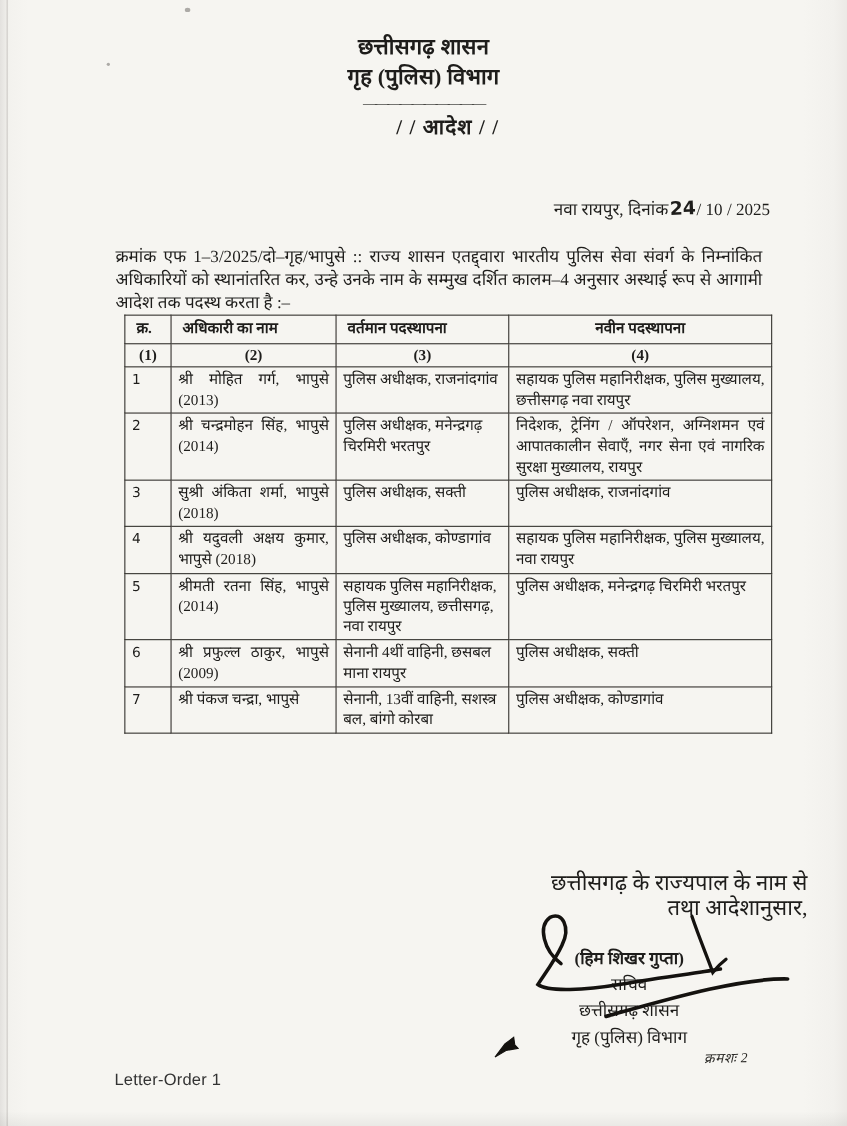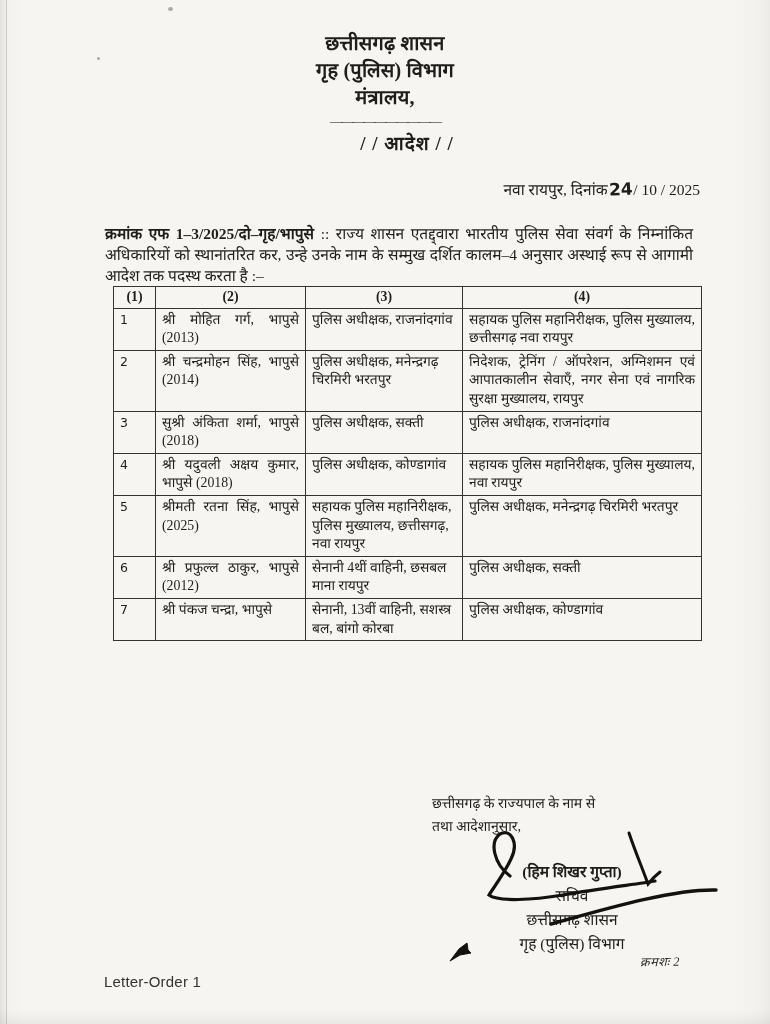--- a/index.html
+++ b/index.html
@@ -40,21 +40,21 @@
   .date-line .hand-day{
     font-family:"DejaVu Sans",sans-serif;font-weight:bold;font-size:17px;
     display:inline-block;transform:rotate(-2deg);margin:0 1px;
   }
 
   
   .intro{
     position:absolute;top:207px;left:105px;width:588px;
     font-size:15.5px;line-height:21px;text-align:justify;
   }
-  .intro .ref{font-weight:bold;}
+  .intro .ref{font-weight:normal;}
 
   
   table.transfer{
     position:absolute;top:286px;left:113px;
     border-collapse:collapse;table-layout:fixed;width:588px;
     font-size:13.8px;line-height:18.6px;
   }
   table.transfer td,table.transfer th{
     border:1px solid var(--border);
     padding:2px 6px;vertical-align:top;
@@ -63,21 +63,21 @@
   table.transfer{border:1.5px solid var(--border);}
   col.c1{width:42px;} col.c2{width:150px;} col.c3{width:157px;} col.c4{width:239px;}
   tr.head th{font-weight:bold;padding-top:3px;padding-bottom:3px;}
   tr.head th.t-left{text-align:left;padding-left:10px;}
   tr.head th.t-center{text-align:center;}
   tr.sub td{text-align:center;font-weight:bold;padding:1px 2px;}
   td.sn{text-align:left;padding-left:8px;font-family:"DejaVu Sans",sans-serif;font-size:12.5px;padding-top:4px;}
   td.just{text-align:justify;-moz-text-align-last:left;text-align-last:left;}
 
   
-  .sig-head{position:absolute;top:792px;left:432px;width:312px;text-align:left;font-size:14px;line-height:23px;}
+  .sig-head{position:absolute;top:792px;left:422px;width:312px;text-align:right;font-size:20px;line-height:23px;}
   .sig-block{position:absolute;top:860px;left:422px;width:300px;text-align:center;font-size:15.5px;line-height:24px;}
   .continuation{
     position:absolute;top:953px;left:600px;
     font-style:italic;font-size:12.5px;color:#2c2b28;
     transform:rotate(-1deg);letter-spacing:.5px;margin-left:40px;
   }
   .footer-label{
     position:absolute;top:973px;left:104px;
     font-family:"Liberation Sans","DejaVu Sans",sans-serif;
     font-size:15px;color:#333;letter-spacing:.2px;
@@ -88,39 +88,44 @@
 <body>
 
 <div class="page">
   <div class="edge-line"></div>
   <div class="speck" style="left:168px;top:7px;width:5px;height:4px;"></div>
   <div class="speck" style="left:97px;top:57px;width:3px;height:3px;"></div>
 
   <div class="header">
     <div class="h-line">छत्तीसगढ़ शासन</div>
     <div class="h-line">गृह (पुलिस) विभाग</div>
-    <div class="h-line">मंत्रालय,</div>
     <div class="sep">——————————</div>
     <div class="order-title">/ / आदेश / /</div>
   </div>
 
   <div class="date-line">
     <span>नवा रायपुर,  दिनांक</span><span class="hand-day">24</span><span>/ 10 / 2025</span>
   </div>
 
   <p class="intro"><span class="ref">क्रमांक एफ 1–3/2025/दो–गृह/भापुसे</span><span> :: राज्य शासन एतद्द्वारा भारतीय पुलिस सेवा संवर्ग के निम्नांकित अधिकारियों को स्थानांतरित कर, उन्हे उनके नाम के सम्मुख दर्शित कालम–4 अनुसार अस्थाई रूप से आगामी आदेश तक पदस्थ करता है :–</span></p>
 
   <table class="transfer">
     <colgroup>
         <col class="c1">
         <col class="c2">
         <col class="c3">
         <col class="c4">
       </colgroup>
     <tbody>
+        <tr class="head">
+      <th class="t-left">क्र.</th>
+      <th class="t-left">अधिकारी का नाम</th>
+      <th class="t-left">वर्तमान पदस्थापना</th>
+      <th class="t-center">नवीन पदस्थापना</th>
+    </tr>
     <tr class="sub">
       <td>(1)</td>
       <td>(2)</td>
       <td>(3)</td>
       <td>(4)</td>
     </tr>
     <tr>
       <td class="sn">1</td>
       <td class="just">श्री मोहित गर्ग, भापुसे (2013)</td>
       <td>पुलिस अधीक्षक, राजनांदगांव</td>
@@ -139,27 +144,27 @@
       <td>पुलिस अधीक्षक, राजनांदगांव</td>
     </tr>
     <tr>
       <td class="sn">4</td>
       <td class="just">श्री यदुवली अक्षय कुमार, भापुसे (2018)</td>
       <td>पुलिस अधीक्षक, कोण्डागांव</td>
       <td class="just">सहायक पुलिस महानिरीक्षक, पुलिस मुख्यालय, नवा रायपुर</td>
     </tr>
     <tr>
       <td class="sn">5</td>
-      <td class="just">श्रीमती रतना सिंह, भापुसे (2025)</td>
+      <td class="just">श्रीमती रतना सिंह, भापुसे (2014)</td>
       <td>सहायक पुलिस महानिरीक्षक, पुलिस मुख्यालय, छत्तीसगढ़, नवा रायपुर</td>
       <td class="just">पुलिस अधीक्षक, मनेन्द्रगढ़ चिरमिरी भरतपुर</td>
     </tr>
     <tr>
       <td class="sn">6</td>
-      <td class="just">श्री प्रफुल्ल ठाकुर, भापुसे (2012)</td>
+      <td class="just">श्री प्रफुल्ल ठाकुर, भापुसे (2009)</td>
       <td>सेनानी 4थीं वाहिनी, छसबल माना रायपुर</td>
       <td>पुलिस अधीक्षक, सक्ती</td>
     </tr>
     <tr>
       <td class="sn">7</td>
       <td class="just">श्री पंकज चन्द्रा, भापुसे</td>
       <td>सेनानी, 13वीं वाहिनी, सशस्त्र बल, बांगो कोरबा</td>
       <td>पुलिस अधीक्षक, कोण्डागांव</td>
     </tr>
   </tbody>

